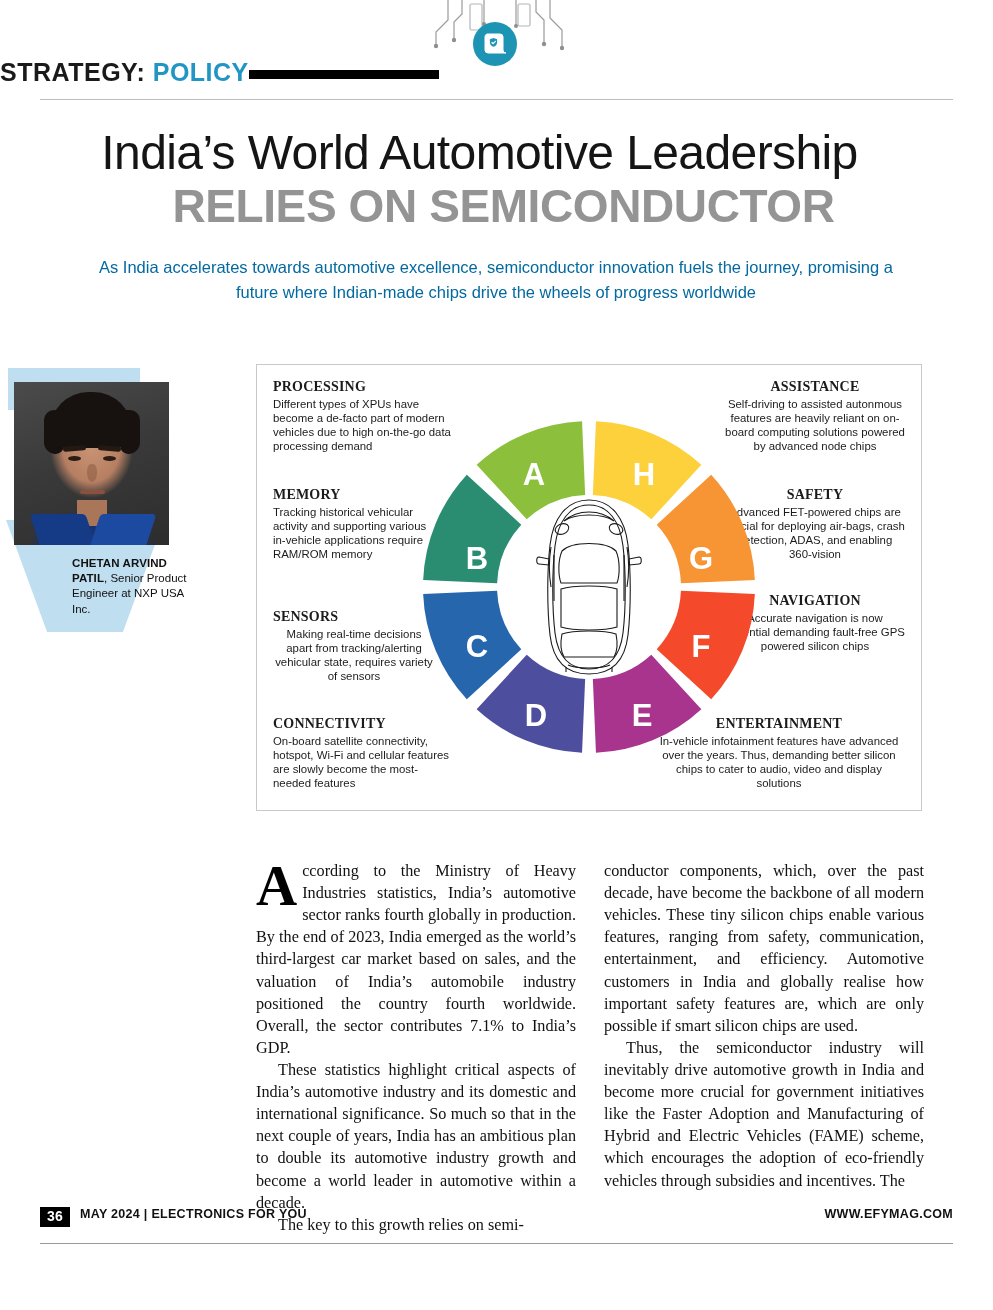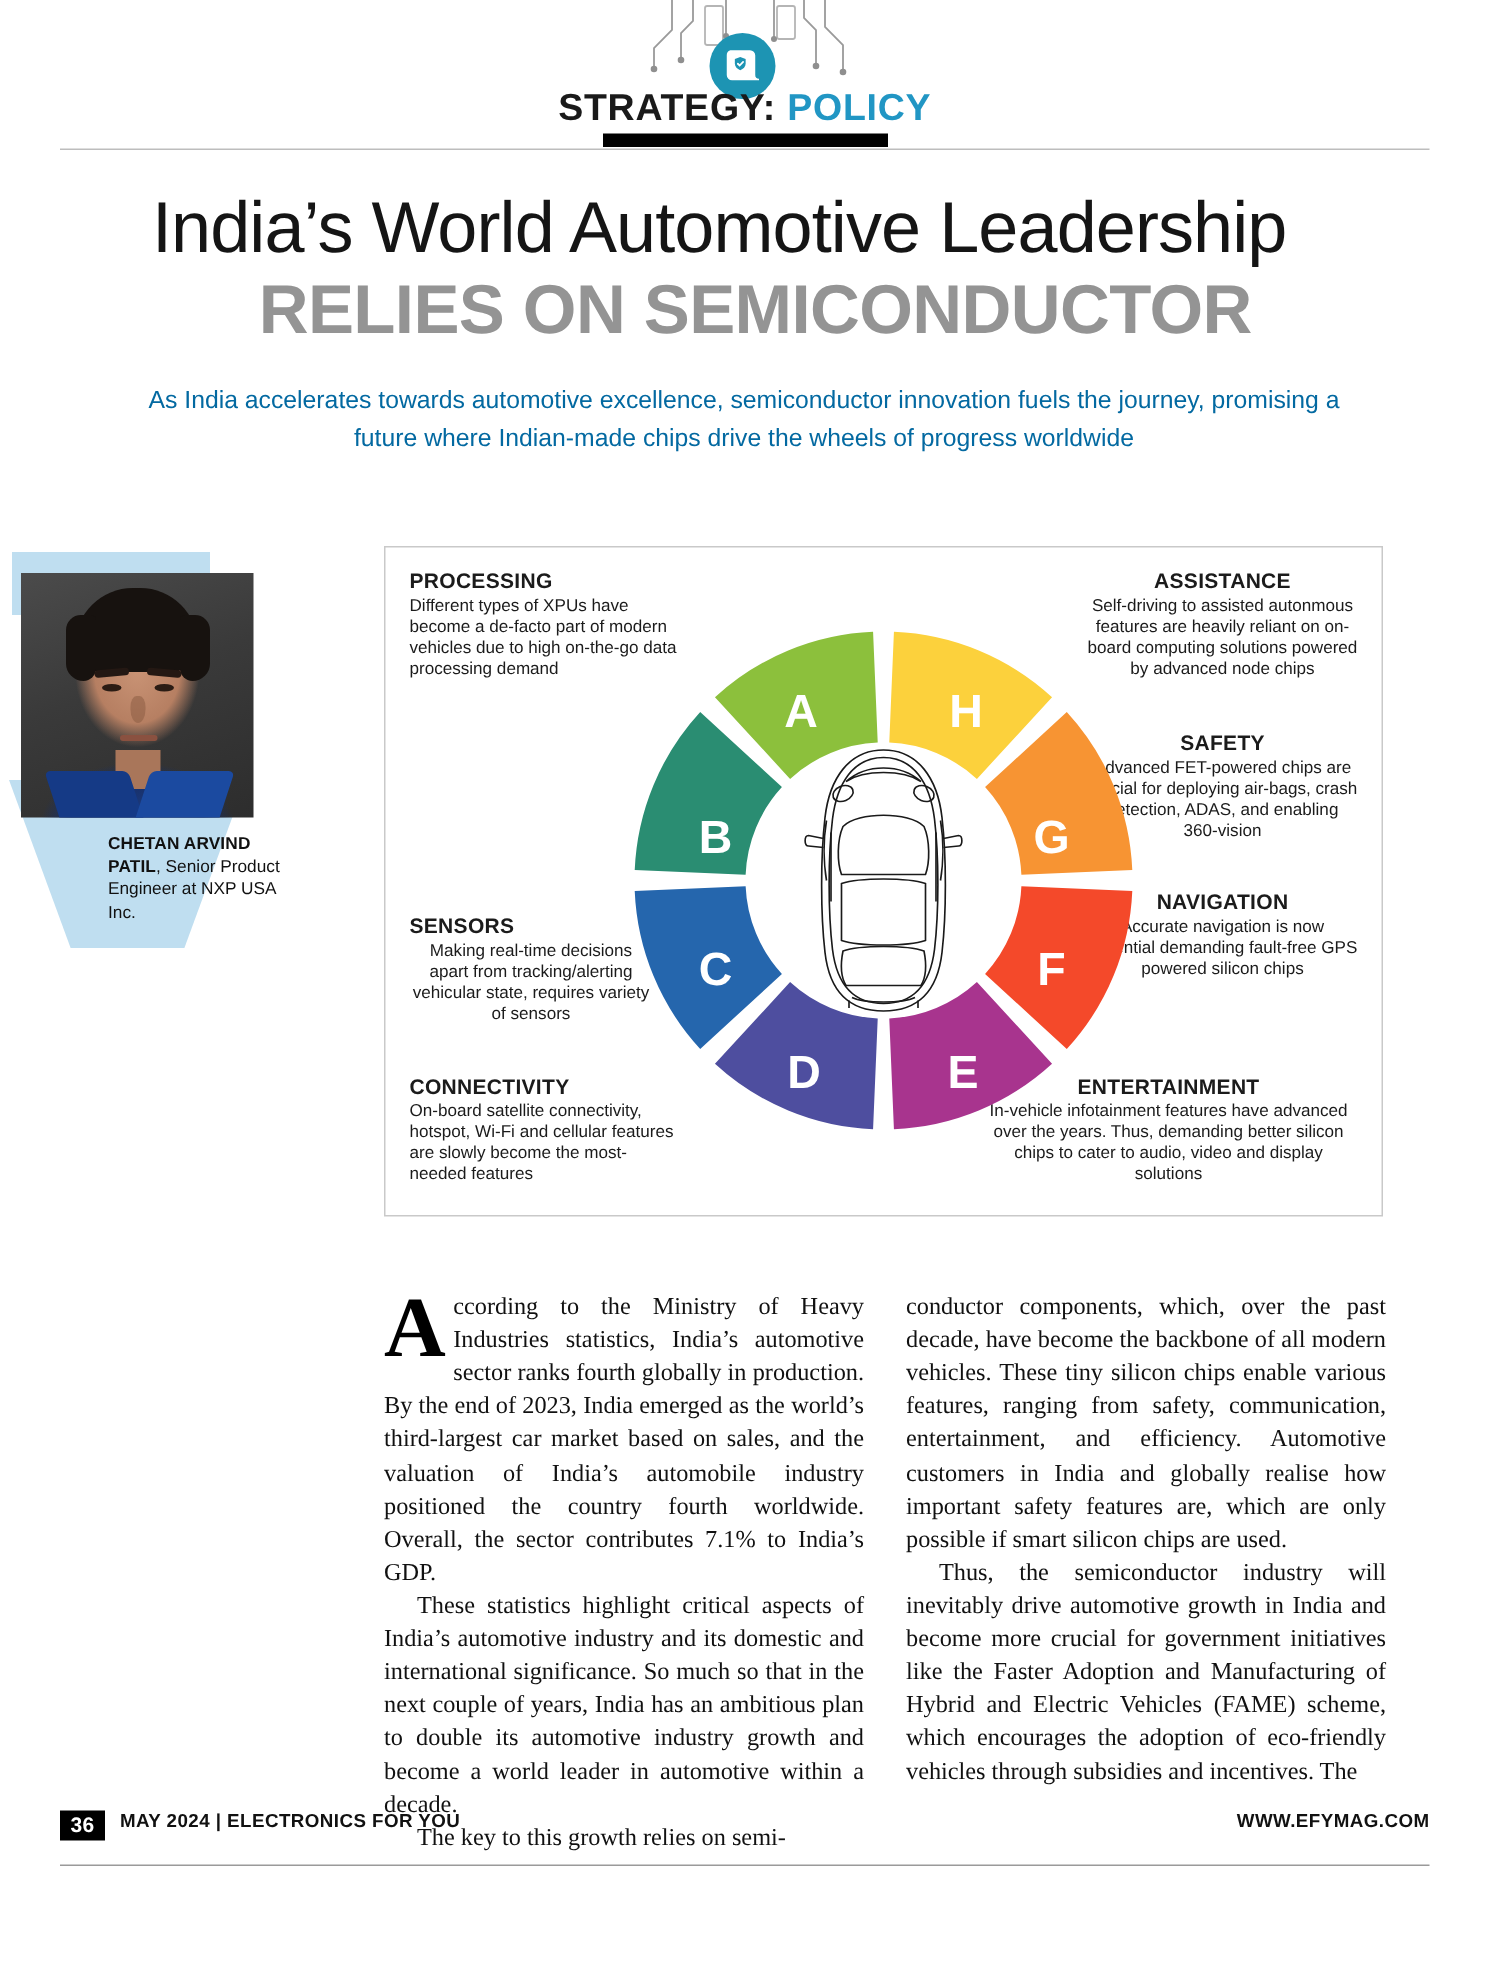--- a/index.html
+++ b/index.html
@@ -13,21 +13,21 @@
 
   
   .circuit-deco { position:absolute; left:400px; top:0; width:200px; height:72px; }
   .kicker-icon {
     position:absolute; left:473px; top:22px; width:44px; height:44px;
     border-radius:50%; background:#1d94b3;
     display:flex; align-items:center; justify-content:center;
   }
   .kicker-wrap {
     position:absolute; left:0; top:60px; width:993px;
-    display:flex; flex-direction:column; align-items:center;
+    display:flex; flex-direction:row; align-items:center;
   }
   .kicker-text {
     font-size:25px; font-weight:700; letter-spacing:0.5px;
     font-family:"Liberation Sans", sans-serif;
     color:#1a1a1a; line-height:1;
   }
   .kicker-text .accent { color:#2196c4; }
   .kicker-bar { margin-top:4px; width:190px; height:9px; background:#000; }
   .kicker-rule {
     position:absolute; left:40px; top:99px; width:913px; height:1px; background:#bdbdbd;
@@ -115,21 +115,21 @@
   .info-panel {
     position:absolute; left:256px; top:364px; width:666px; height:447px;
     border:1px solid #c9c9c9; background:#fff;
   }
   .info-col { position:absolute; width:180px; }
   .info-col.left { left:16px; text-align:left; }
   .info-col.right { right:16px; text-align:center; }
   .info-col.right.wide { width:252px; }
   .ic-title {
     font-size:14px; font-weight:700; color:#1b1b1b; letter-spacing:0.2px;
-    line-height:1.18; margin-bottom:1px;
+    line-height:1.18; margin-bottom:1px;font-family:Liberation Serif, serif;
   }
   .ic-body { font-size:11.4px; line-height:1.25; color:#1b1b1b; }
 
   
   .wheel { position:absolute; left:420px; top:418px; width:338px; height:338px; }
   .wheel-letter {
     position:absolute; color:#fff; font-size:31px; font-weight:700;
     font-family:"Liberation Sans", sans-serif; line-height:1;
     transform:translate(-50%,-50%); pointer-events:none;
   }
@@ -226,20 +226,24 @@
   <div class="author-caption">
     <b>CHETAN ARVIND PATIL</b><span>, Senior Product Engineer at NXP USA Inc.</span>
   </div>
 
   <div class="info-panel">
 
     <div class="info-col left" style="top:14px;">
       <div class="ic-title">PROCESSING</div>
       <div class="ic-body">Different types of XPUs have become a de-facto part of modern vehicles due to high on-the-go data processing demand</div>
     </div>
+    <div class="info-col left" style="top:122px;">
+      <div class="ic-title">MEMORY</div>
+      <div class="ic-body" style="width:160px;">Tracking historical vehicular activity and supporting various in-vehicle applications require RAM/ROM memory</div>
+    </div>
     <div class="info-col left" style="top:244px;">
       <div class="ic-title">SENSORS</div>
       <div class="ic-body" style="width:162px;text-align:center;">Making real-time decisions apart from tracking/alerting vehicular state, requires variety of sensors</div>
     </div>
     <div class="info-col left" style="top:351px;">
       <div class="ic-title">CONNECTIVITY</div>
       <div class="ic-body">On-board satellite connectivity, hotspot, Wi-Fi and cellular features are slowly become the most-needed features</div>
     </div>
 
     <div class="info-col right" style="top:14px;">

